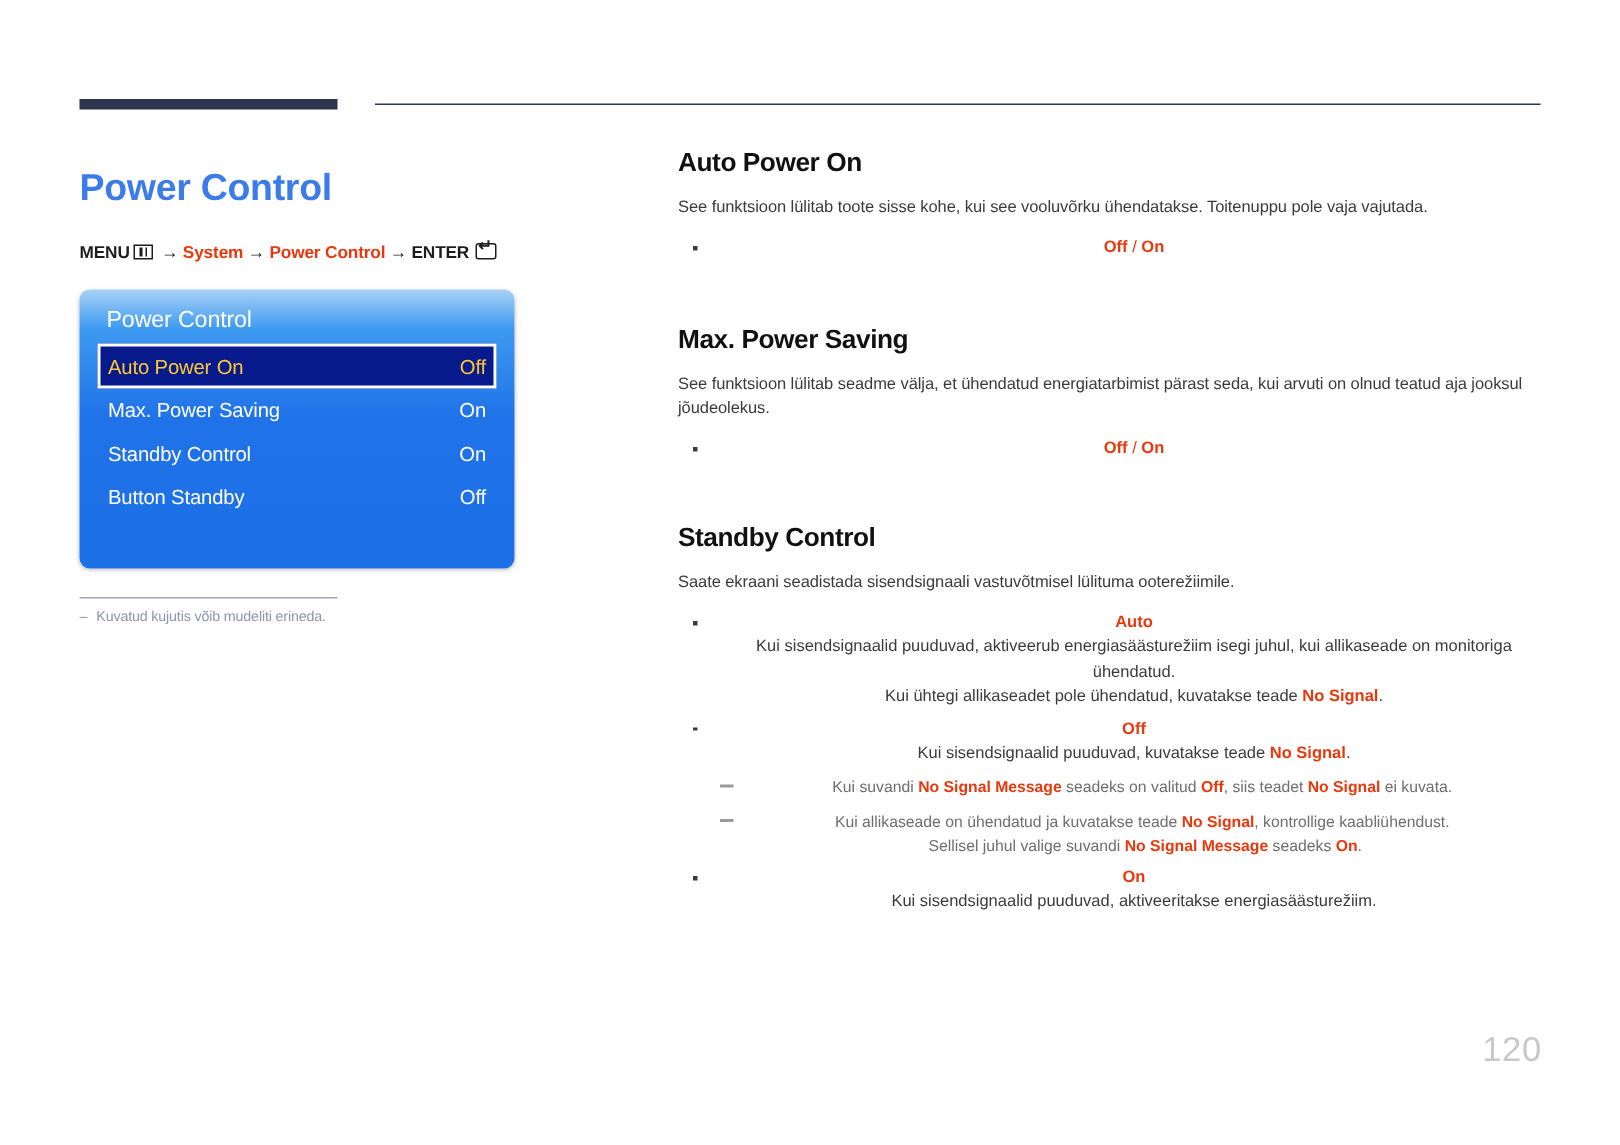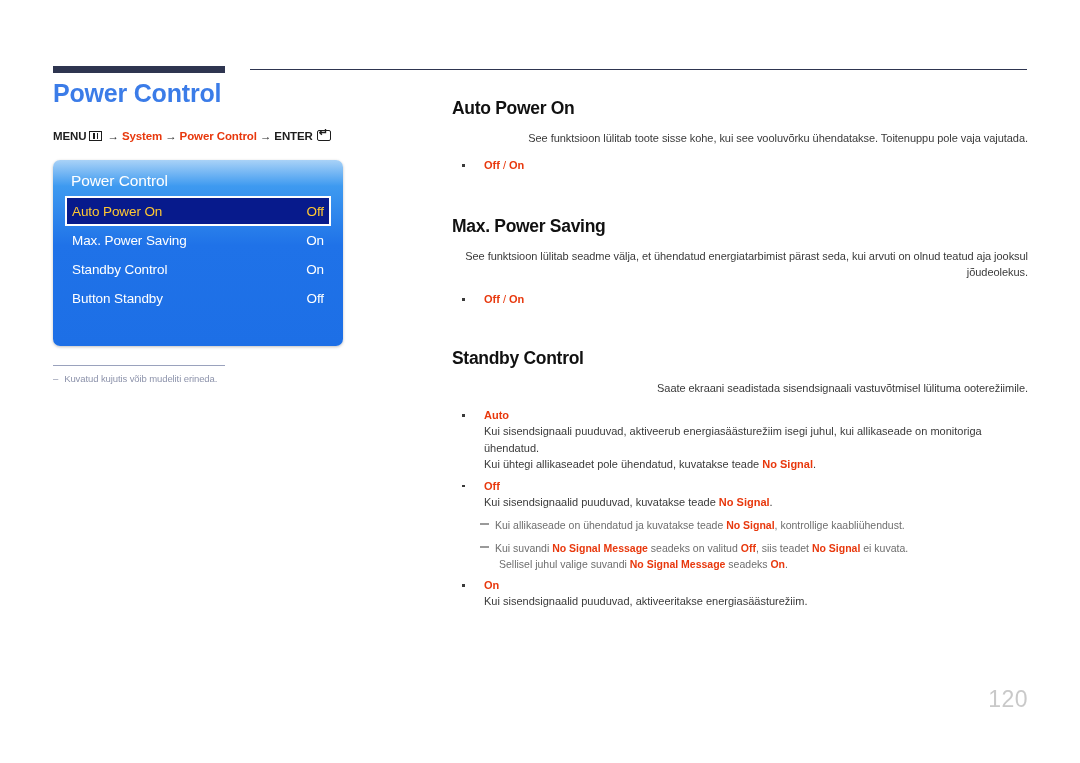--- a/index.html
+++ b/index.html
@@ -38,21 +38,21 @@
     right: 0;
     top: 3px;
     height: 1px;
     background: #2e3550;
   }
 
   
   .col-left {
     position: absolute;
     left: 53px;
-    top: 78px;
+    top: 110px;
     width: 360px;
   }
   .col-right {
     position: absolute;
     left: 452px;
     top: 98px;
     width: 576px;
   }
 
   
@@ -191,24 +191,23 @@
   }
   .sect-head.sp2 { margin-top: 43px; }
   .sect-head.sp3 { margin-top: 41px; }
 
   .para {
     font-size: 11px;
     line-height: 16px;
     color: #3a3a3a;
     margin-top: 11px;
     letter-spacing: -0.05px;
-    text-align: right;
-  }
-
-  .bullets { margin-top: 2px; }
+  }
+
+  .bullets { margin-top: 2px; text-align: center; }
 
   .bullet {
     position: relative;
     padding-left: 32px;
     font-size: 11px;
     line-height: 16px;
     margin-top: 5px;
   }
   .bullet::before {
     content: "";
@@ -333,31 +332,31 @@
   </div>
 
   <h2 class="sect-head sp3">Standby Control</h2>
   <p class="para">Saate ekraani seadistada sisendsignaali vastuvõtmisel lülituma ooterežiimile.</p>
 
   <div class="bullets">
 
     <div class="bullet">
       <span class="bullet-label">Auto</span>
     </div>
-    <div class="bullet-sub">Kui sisendsignaali puuduvad, aktiveerub energiasäästurežiim isegi juhul, kui allikaseade on monitoriga ühendatud.</div>
+    <div class="bullet-sub">Kui sisendsignaalid puuduvad, aktiveerub energiasäästurežiim isegi juhul, kui allikaseade on monitoriga ühendatud.</div>
     <div class="bullet-sub"><span>Kui ühtegi allikaseadet pole ühendatud, kuvatakse teade </span><span class="red">No Signal</span><span>.</span></div>
 
     <div class="bullet">
       <span class="bullet-label">Off</span>
     </div>
     <div class="bullet-sub"><span>Kui sisendsignaalid puuduvad, kuvatakse teade </span><span class="red">No Signal</span><span>.</span></div>
 
+    <div class="dashnote"><span>Kui suvandi </span><span class="red">No Signal Message</span><span> seadeks on valitud </span><span class="red">Off</span><span>, siis teadet </span><span class="red">No Signal</span><span> ei kuvata.</span></div>
+
     <div class="dashnote"><span>Kui allikaseade on ühendatud ja kuvatakse teade </span><span class="red">No Signal</span><span>, kontrollige kaabliühendust.</span></div>
-
-    <div class="dashnote"><span>Kui suvandi </span><span class="red">No Signal Message</span><span> seadeks on valitud </span><span class="red">Off</span><span>, siis teadet </span><span class="red">No Signal</span><span> ei kuvata.</span></div>
     <div class="dashnote-cont"><span>Sellisel juhul valige suvandi </span><span class="red">No Signal Message</span><span> seadeks </span><span class="red">On</span><span>.</span></div>
 
     <div class="bullet">
       <span class="bullet-label">On</span>
     </div>
     <div class="bullet-sub">Kui sisendsignaalid puuduvad, aktiveeritakse energiasäästurežiim.</div>
 
   </div>
 </div>
 

